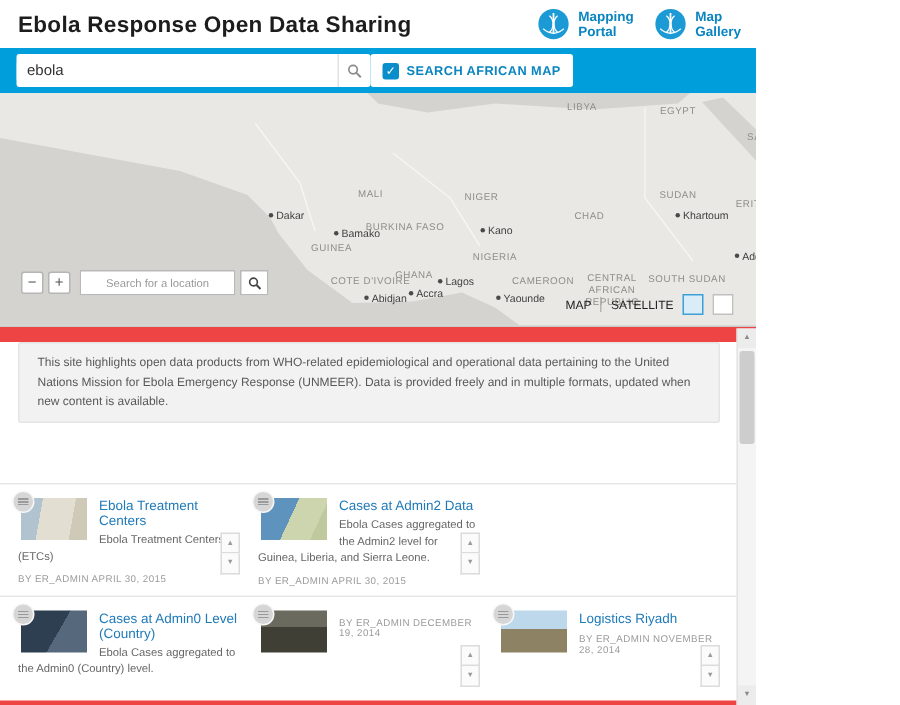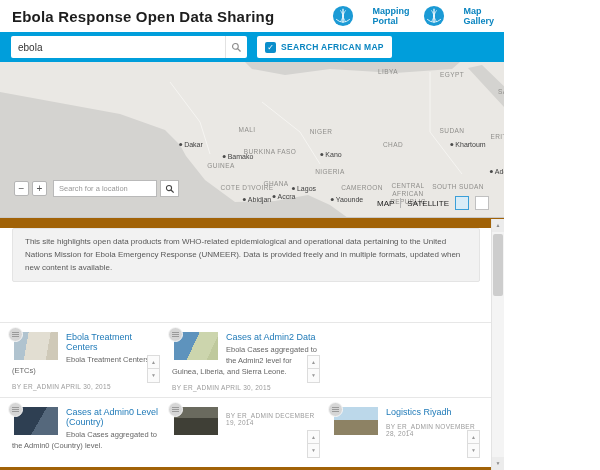--- a/index.html
+++ b/index.html
@@ -1,30 +1,30 @@
 <!DOCTYPE html>
 <html style="--brand-blue: #009edb; --link-blue: #1f7ab8; --who-logo-blue: #1b9ad5; --map-land: #eae8e4; --map-water: #d4d3d0;"><head>
 <meta charset="utf-8">
 <style>
   * { margin:0; padding:0; box-sizing:border-box; }
   html,body { background:#fff; }
   body { font-family:"Liberation Sans", sans-serif; }
-  .page { position:relative; width:504px; height:470px; background:#a16207; overflow:hidden; }
+  .page { position:relative; width:504px; height:470px; background:#ef4444; overflow:hidden; }
 
   
   .header { height:32px; display:flex; align-items:center; padding:0 10px 0 12px; background:#fff; }
   .app-title { font-size:15px; font-weight:bold; color:#1d1d1d; letter-spacing:.2px; }
   .header-spacer { flex:1; }
-  .nav-link { display:flex; align-items:center; gap:18px; margin-left:14px; cursor:pointer; }
+  .nav-link { display:flex; align-items:center; gap:5px; margin-left:14px; cursor:pointer; }
   .nav-link .nav-text { font-size:9px; font-weight:bold; color:#0a85c0; line-height:1.15; }
   .who-emblem { display:block; }
   .who-emblem .bg { fill:var(--who-logo-blue,#1b9ad5); }
 
   
-  .bluebar { height:30px; background:var(--brand-blue,#009edb); display:flex; align-items:center; padding:0 11px; gap:10px; }
+  .bluebar { height:30px; background:var(--brand-blue,#009edb); display:flex; align-items:center; padding:0 11px; gap:0; }
   .searchbox { width:236px; height:22px; background:#fff; border-radius:2px; display:flex; align-items:center; overflow:hidden; }
   .searchbox input { flex:1; border:0; outline:none; font-size:10px; color:#333; padding:0 7px; font-family:inherit; }
   .searchbox .mag { width:22px; height:22px; display:flex; align-items:center; justify-content:center; border-left:1px solid #e2e2e2; cursor:pointer; }
   .within-map { height:22px; background:#fff; border-radius:2px; display:flex; align-items:center; gap:5px; padding:0 8px; cursor:pointer; }
   .checkbox { width:11px; height:11px; background:#0a8ecb; border-radius:2px; color:#fff; font-size:8px; line-height:11px; text-align:center; }
   .within-map .wm-label { font-size:8.5px; font-weight:bold; color:#0a85c0; letter-spacing:.3px; }
   .bluebar-spacer { flex:1; }
   .my-activity { height:20px; padding:0 9px; background:#35ade2; border:0; border-radius:2px; color:#fff; font-size:9px; font-family:inherit; cursor:pointer; }
 
   
@@ -33,21 +33,21 @@
   .map-svg .water { fill:var(--map-water,#d4d3d0); }
   .map-svg .border-line { fill:none; stroke:#f6f5f2; stroke-width:1; }
   .map-labels { position:absolute; inset:0; }
   .map-label { position:absolute; transform:translateX(-50%); white-space:nowrap; pointer-events:none; }
   .map-label.country { font-size:6.5px; color:#8f8e8b; letter-spacing:.4px; }
   .map-label.city { font-size:7px; color:#3e3e3e; }
   .map-label.wrap { white-space:normal; width:44px; text-align:center; line-height:1.25; }
   .map-label .dot { display:inline-block; width:3px; height:3px; border-radius:50%; background:#4a4a4a; margin-right:2px; vertical-align:1px; }
   .map-controls { position:absolute; left:14px; top:118px; display:flex; align-items:center; gap:3px; }
   .zoom-btn { width:15px; height:15px; background:#fff; border:1px solid #b5b5b5; border-radius:2px; font-size:10px; line-height:12px; color:#555; font-family:inherit; cursor:pointer; }
-  .loc-input { width:104px; height:17px; border:1px solid #b9b9b9; font-size:7.5px; padding:0 5px; font-family:inherit; color:#333; outline:none; margin-left:3px; }
+  .loc-input { width:104px; height:17px; border:1px solid #b9b9b9; font-size:7.5px; padding:0 5px; font-family:inherit; color:#333; outline:none; margin-left:3px;text-align:center; }
   .loc-input::placeholder { color:#999; }
   .loc-go { width:19px; height:17px; background:#fff; border:1px solid #b9b9b9; display:flex; align-items:center; justify-content:center; cursor:pointer; }
   .basemap { position:absolute; right:15px; top:134px; display:flex; align-items:center; gap:6px; }
   .bm-label { font-size:8px; color:#222; cursor:pointer; }
   .bm-sep { width:1px; height:10px; background:#b3b3b3; }
   .bm-swatch { width:14px; height:14px; cursor:pointer; }
   .bm-swatch.sel { background:#d9ecf7; border:1px solid #3b9fd8; }
   .bm-swatch.plain { background:#fff; border:1px solid #c0c0c0; }
 
   

